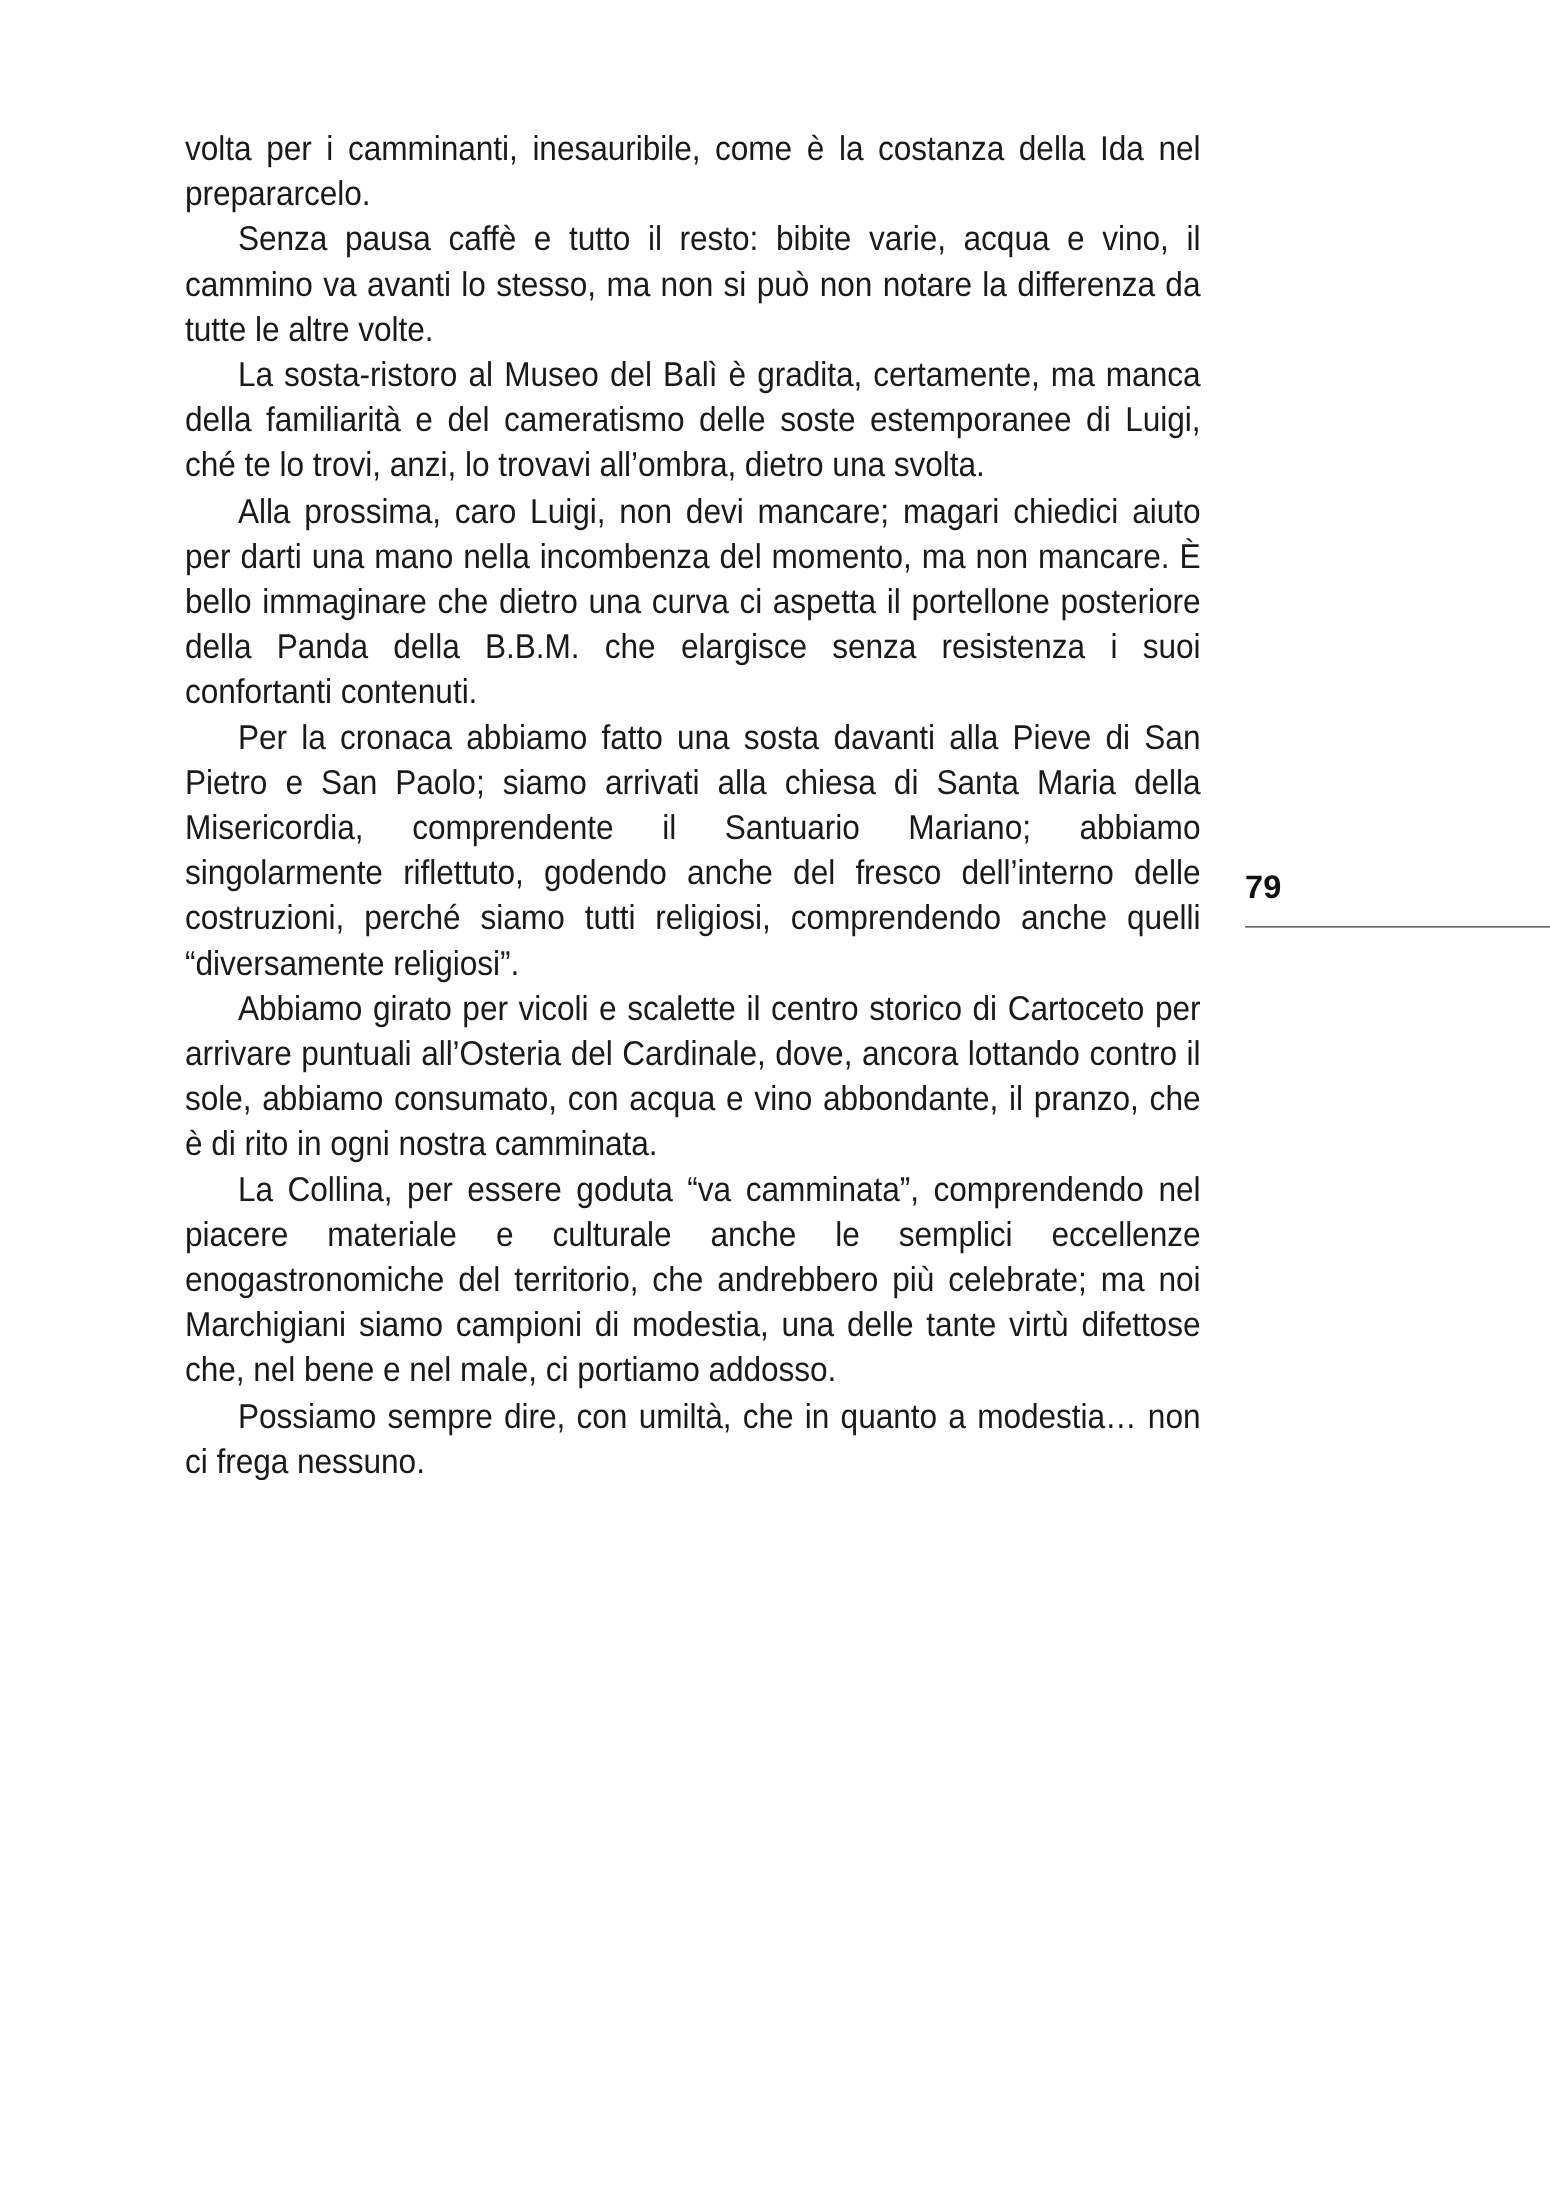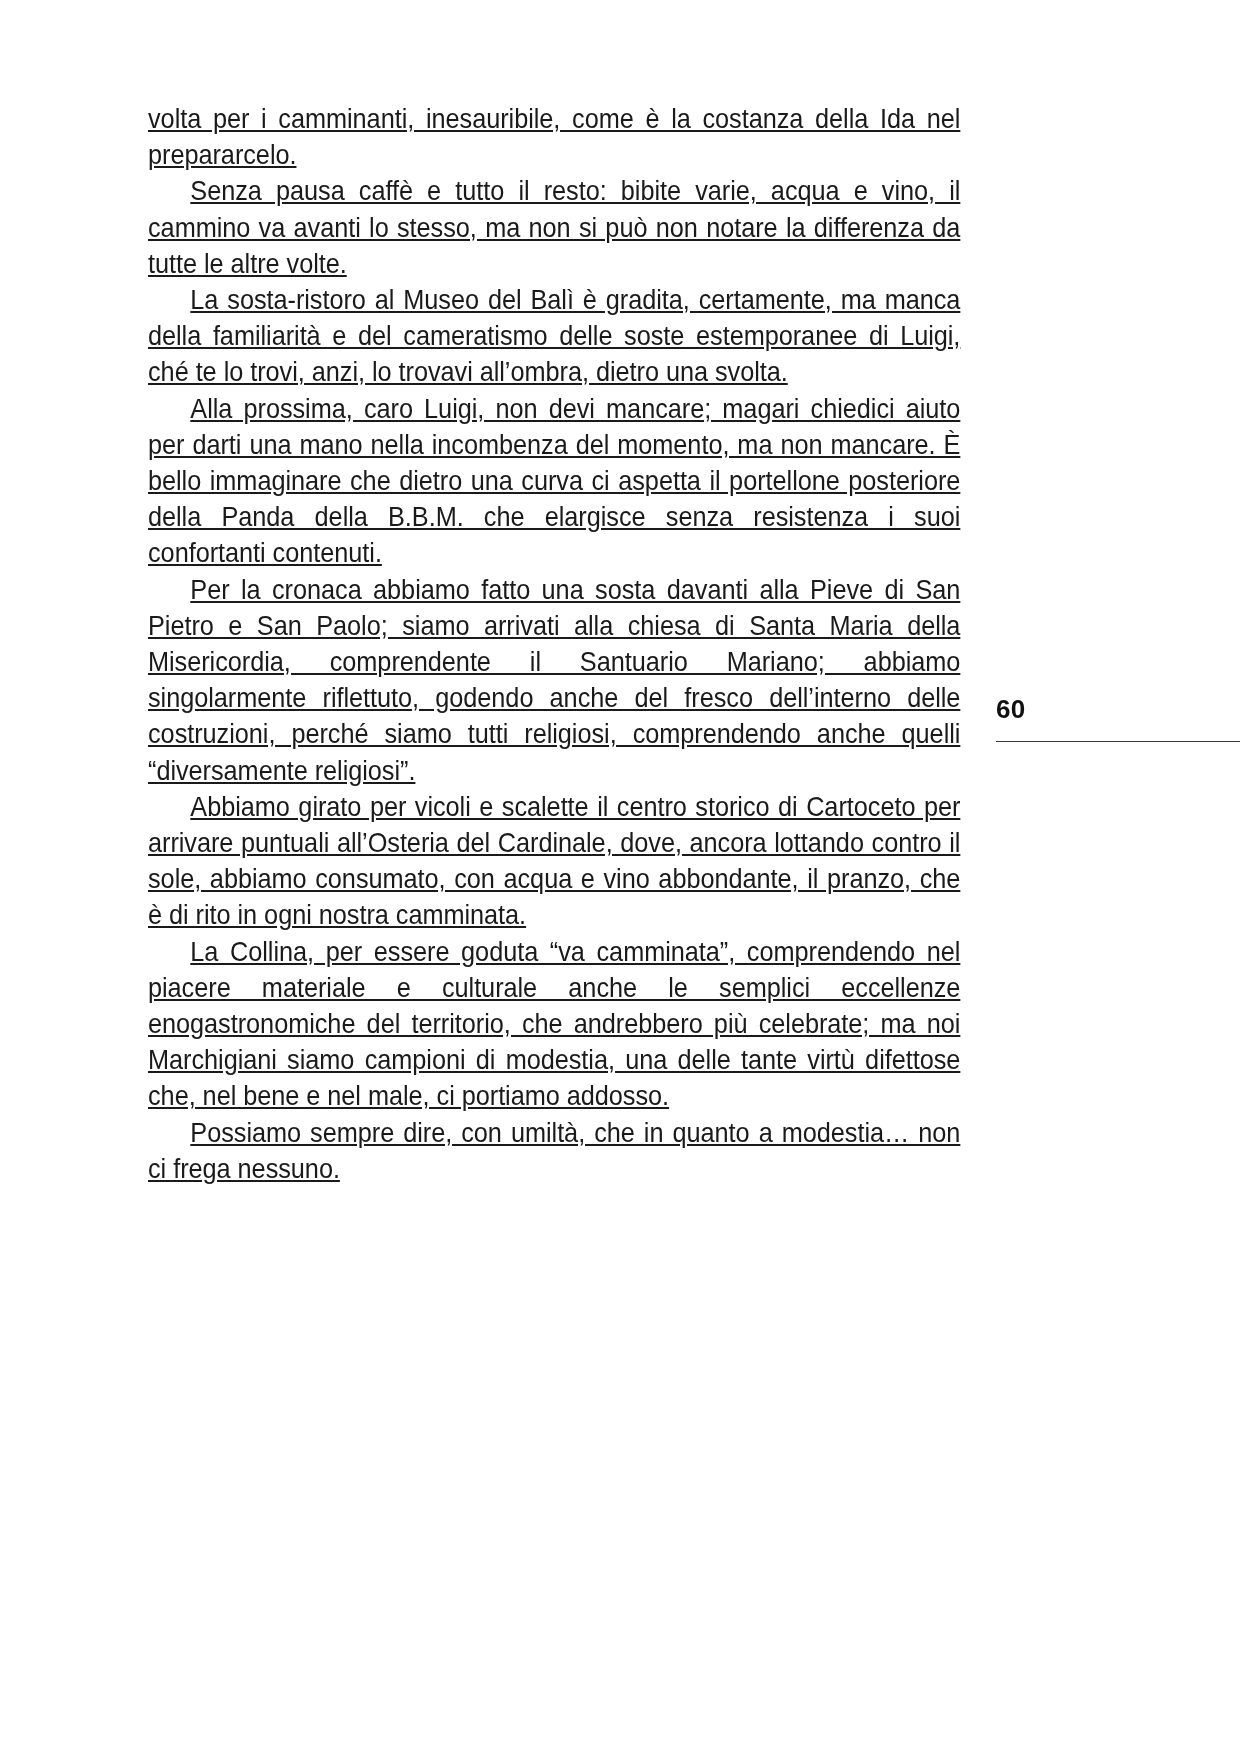--- a/index.html
+++ b/index.html
@@ -20,21 +20,20 @@
     position: absolute;
     inset: 0;
     background: #ffffff;
   }
 
   .text-column {
     position: absolute;
     left: 148px;
     top: 101px;
     width: 812px;
-    text-decoration: underline;
   }
 
   .para {
     margin: 0;
     font-size: 27.5px;
     line-height: 36.2px;
     text-align: justify;
     text-justify: inter-word;
     text-indent: 46px;
     font-stretch: condensed;
@@ -94,18 +93,18 @@
     <p class="para flush">Senza pausa caffè e tutto il resto: bibite varie, acqua e vino, il cammino va avanti lo stesso, ma non si può non notare la differenza da tutte le altre volte.</p>
     <p class="para flush">La sosta-ristoro al Museo del Balì è gradita, certamente, ma manca della familiarità e del cameratismo delle soste estemporanee di Luigi, ché te lo trovi, anzi, lo trovavi all’ombra, dietro una svolta.</p>
     <p class="para flush">Alla prossima, caro Luigi, non devi mancare; magari chiedici aiuto per darti una mano nella incombenza del momento, ma non mancare. È bello immaginare che dietro una curva ci aspetta il portellone posteriore della Panda della B.B.M. che elargisce senza resistenza i suoi confortanti contenuti.</p>
     <p class="para flush">Per la cronaca abbiamo fatto una sosta davanti alla Pieve di San Pietro e San Paolo; siamo arrivati alla chiesa di Santa Maria della Misericordia, comprendente il Santuario Mariano; abbiamo singolarmente riflettuto, godendo anche del fresco dell’interno delle costruzioni, perché siamo tutti religiosi, comprendendo anche quelli “diversamente religiosi”.</p>
     <p class="para flush">Abbiamo girato per vicoli e scalette il centro storico di Cartoceto per arrivare puntuali all’Osteria del Cardinale, dove, ancora lottando contro il sole, abbiamo consumato, con acqua e vino abbondante, il pranzo, che è di rito in ogni nostra camminata.</p>
     <p class="para flush">La Collina, per essere goduta “va camminata”, comprendendo nel piacere materiale e culturale anche le semplici eccellenze enogastronomiche del territorio, che andrebbero più celebrate; ma noi Marchigiani siamo campioni di modestia, una delle tante virtù difettose che, nel bene e nel male, ci portiamo addosso.</p>
     <p class="para flush">Possiamo sempre dire, con umiltà, che in quanto a modestia… non ci frega nessuno.</p>
   </div>
 
   <div class="page-number-block">
-    <div class="page-number">60</div>
+    <div class="page-number">79</div>
   </div>
 
   <div class="page-rule"></div>
 
 </div>
 
 </body></html>

